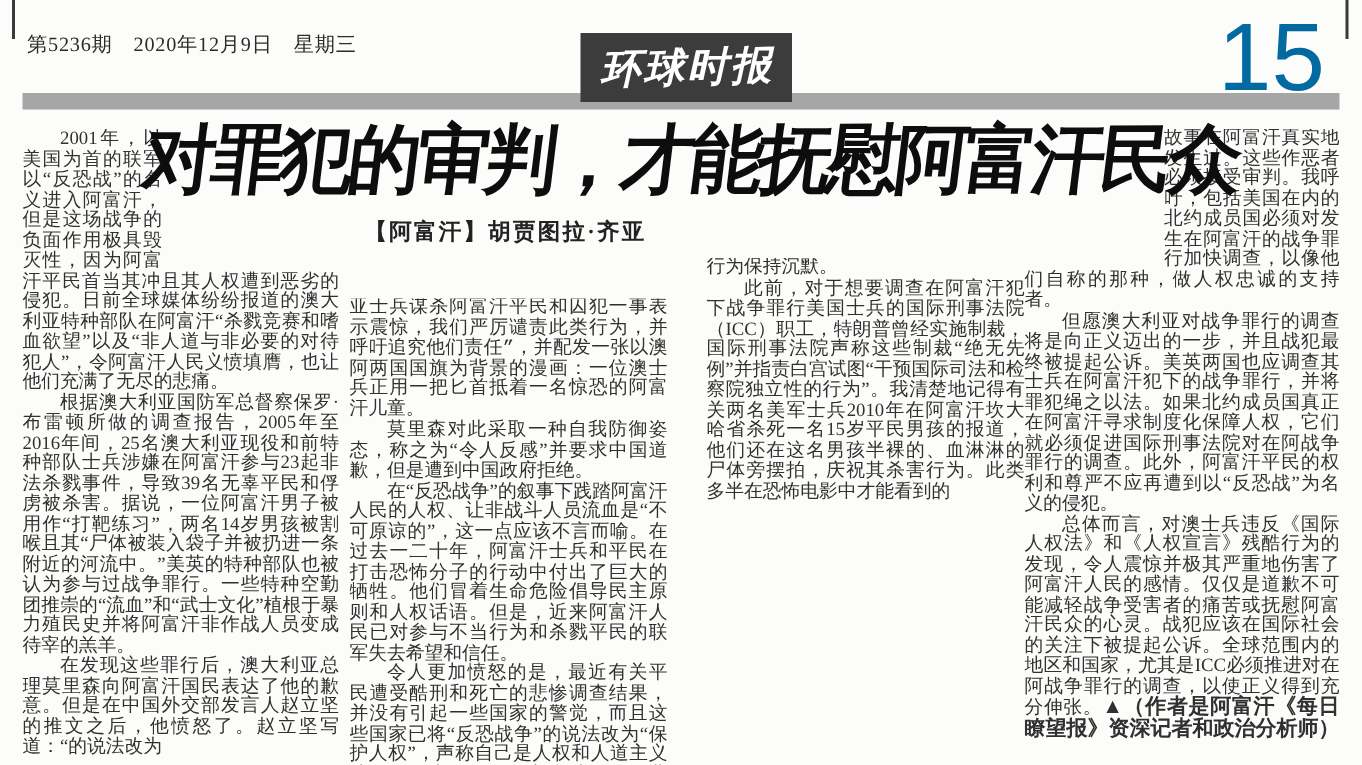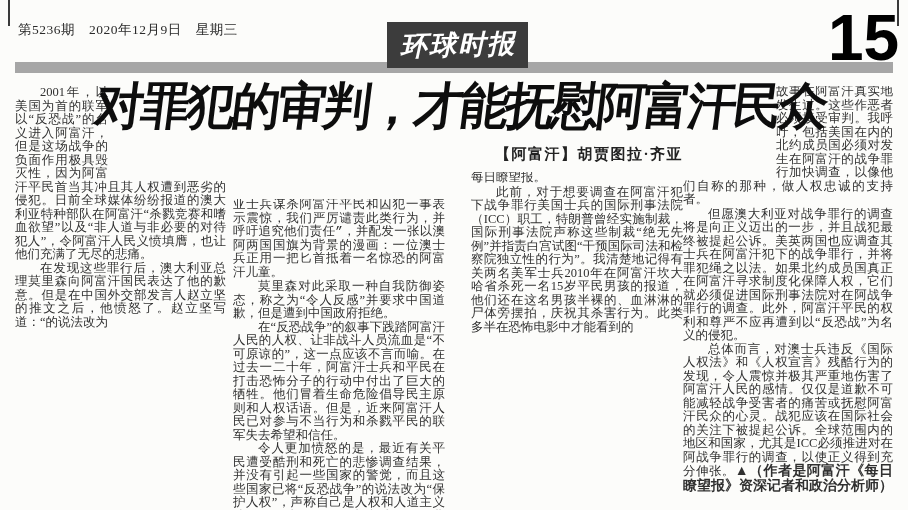--- a/index.html
+++ b/index.html
@@ -38,35 +38,35 @@
     font-family:"Liberation Serif", serif;
   }
   #section-title {
     position:absolute; left:695px; top:27px;
     font-size:30px; font-weight:800; color:#333; letter-spacing:3px;
     z-index:2; white-space:nowrap;
     font-family:"Liberation Serif", serif;
   }
   #page-number {
     position:absolute; left:812px; top:6px;
-    font-size:64px; line-height:64px; font-weight:700; color:#000000;
-    font-family:"Liberation Sans", sans-serif; z-index:2;margin-left:16px;
+    font-size:64px; line-height:64px; font-weight:400; color:#0369a1;
+    font-family:"Liberation Sans", sans-serif; z-index:2;
   }
   
   #headline {
     position:absolute; left:92px; top:76px; width:700px;
     font-size:50px; line-height:60px; font-weight:900; color:#0d0d0d;
     font-family:"Liberation Sans", sans-serif;
     letter-spacing:-3px; white-space:nowrap;
     transform:skewX(-7deg) scaleX(.97); transform-origin:left bottom;
     z-index:3;
   }
   #byline {
     position:absolute; left:243px; top:145px; width:440px;
-    text-align:right; font-size:15px; font-weight:600; color:#222;
+    text-align:left; font-size:15px; font-weight:600; color:#222;
     letter-spacing:1.5px; white-space:nowrap;
   }
   
   .col {
     position:absolute; top:172px; height:338px; width:212px;
     font-size:12.5px; line-height:13.5px; text-align:justify;
     color:#303030; overflow:hidden;
   }
   .col p { margin:0; text-indent:2em; }
   .col p.noindent { text-indent:0;font-family:Liberation Mono, monospace; }
@@ -97,30 +97,31 @@
   </div>
 
   <div id="page-number">15</div>
 
   <div id="headline">对罪犯的审判，才能抚慰阿富汗民众</div>
   <div id="byline">【阿富汗】胡贾图拉·齐亚</div>
 
   <div id="col1" class="col">
     <div id="col1-spacer"></div>
   <p>2001年，以美国为首的联军以“反恐战”的名义进入阿富汗，但是这场战争的负面作用极具毁灭性，因为阿富汗平民首当其冲且其人权遭到恶劣的侵犯。日前全球媒体纷纷报道的澳大利亚特种部队在阿富汗“杀戮竞赛和嗜血欲望”以及“非人道与非必要的对待犯人”，令阿富汗人民义愤填膺，也让他们充满了无尽的悲痛。</p>
+      <p>根据澳大利亚国防军总督察保罗·布雷顿所做的调查报告，2005年至2016年间，25名澳大利亚现役和前特种部队士兵涉嫌在阿富汗参与23起非法杀戮事件，导致39名无辜平民和俘虏被杀害。据说，一位阿富汗男子被用作“打靶练习”，两名14岁男孩被割喉且其“尸体被装入袋子并被扔进一条附近的河流中。”美英的特种部队也被认为参与过战争罪行。一些特种空勤团推崇的“流血”和“武士文化”植根于暴力殖民史并将阿富汗非作战人员变成待宰的羔羊。</p>
       <p>在发现这些罪行后，澳大利亚总理莫里森向阿富汗国民表达了他的歉意。但是在中国外交部发言人赵立坚的推文之后，他愤怒了。赵立坚写道：“的说法改为</p>
     </div>
   <div id="col2" class="col">
       <p class="noindent">亚士兵谋杀阿富汗平民和囚犯一事表示震惊，我们严厉谴责此类行为，并呼吁追究他们责任”，并配发一张以澳阿两国国旗为背景的漫画：一位澳士兵正用一把匕首抵着一名惊恐的阿富汗儿童。</p>
       <p>莫里森对此采取一种自我防御姿态，称之为“令人反感”并要求中国道歉，但是遭到中国政府拒绝。</p>
       <p>在“反恐战争”的叙事下践踏阿富汗人民的人权、让非战斗人员流血是“不可原谅的”，这一点应该不言而喻。在过去一二十年，阿富汗士兵和平民在打击恐怖分子的行动中付出了巨大的牺牲。他们冒着生命危险倡导民主原则和人权话语。但是，近来阿富汗人民已对参与不当行为和杀戮平民的联军失去希望和信任。</p>
       <p>令人更加愤怒的是，最近有关平民遭受酷刑和死亡的悲惨调查结果，并没有引起一些国家的警觉，而且这些国家已将“反恐战争”的说法改为“保护人权”，声称自己是人权和人道主义法的倡导者。具有讽刺意味的是，北约成员国对这一不当</p>
     </div>
   <div id="col3" class="col">
-      <p class="noindent">每日瞭望报。</p>
+      <p class="noindent">行为保持沉默。</p>
       <p>此前，对于想要调查在阿富汗犯下战争罪行美国士兵的国际刑事法院（ICC）职工，特朗普曾经实施制裁，国际刑事法院声称这些制裁“绝无先例”并指责白宫试图“干预国际司法和检察院独立性的行为”。我清楚地记得有关两名美军士兵2010年在阿富汗坎大哈省杀死一名15岁平民男孩的报道，他们还在这名男孩半裸的、血淋淋的尸体旁摆拍，庆祝其杀害行为。此类多半在恐怖电影中才能看到的</p>
     </div>
   <div id="col4" class="col">
     <div id="col4-spacer"></div>
   <p class="noindent">故事在阿富汗真实地发生过。这些作恶者必须接受审判。我呼吁，包括美国在内的北约成员国必须对发生在阿富汗的战争罪行加快调查，以像他们自称的那种，做人权忠诚的支持者。</p>
       <p>但愿澳大利亚对战争罪行的调查将是向正义迈出的一步，并且战犯最终被提起公诉。美英两国也应调查其士兵在阿富汗犯下的战争罪行，并将罪犯绳之以法。如果北约成员国真正在阿富汗寻求制度化保障人权，它们就必须促进国际刑事法院对在阿战争罪行的调查。此外，阿富汗平民的权利和尊严不应再遭到以“反恐战”为名义的侵犯。</p>
       <p>总体而言，对澳士兵违反《国际人权法》和《人权宣言》残酷行为的发现，令人震惊并极其严重地伤害了阿富汗人民的感情。仅仅是道歉不可能减轻战争受害者的痛苦或抚慰阿富汗民众的心灵。战犯应该在国际社会的关注下被提起公诉。全球范围内的地区和国家，尤其是ICC必须推进对在阿战争罪行的调查，以使正义得到充分伸张。<b>▲（作者是阿富汗《每日瞭望报》资深记者和政治分析师）</b></p>
     </div>
 
 </div>

